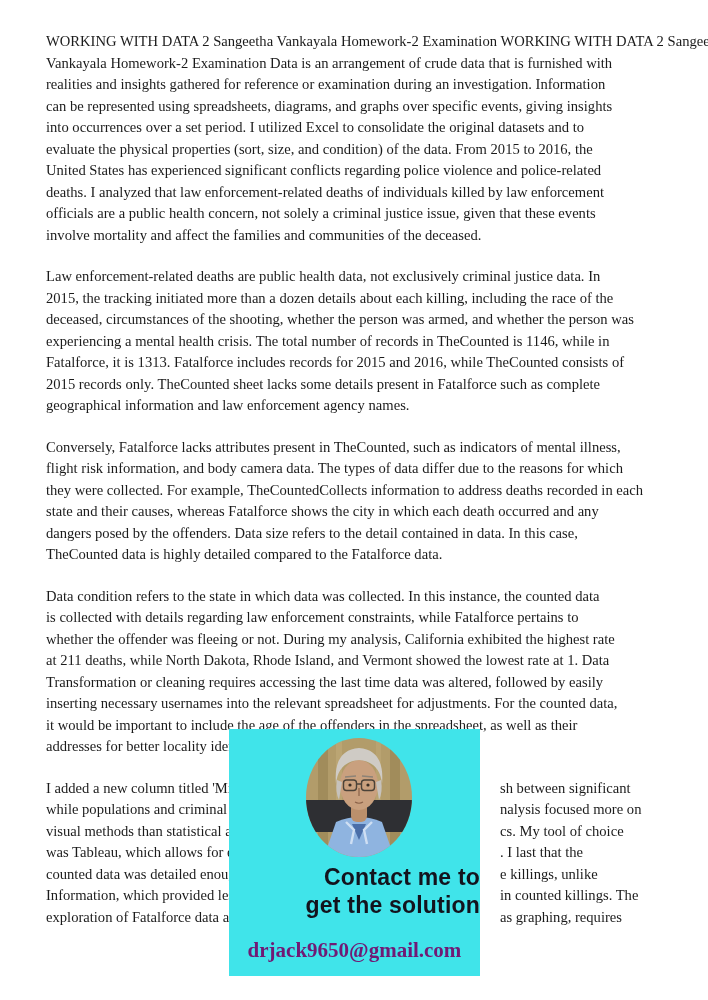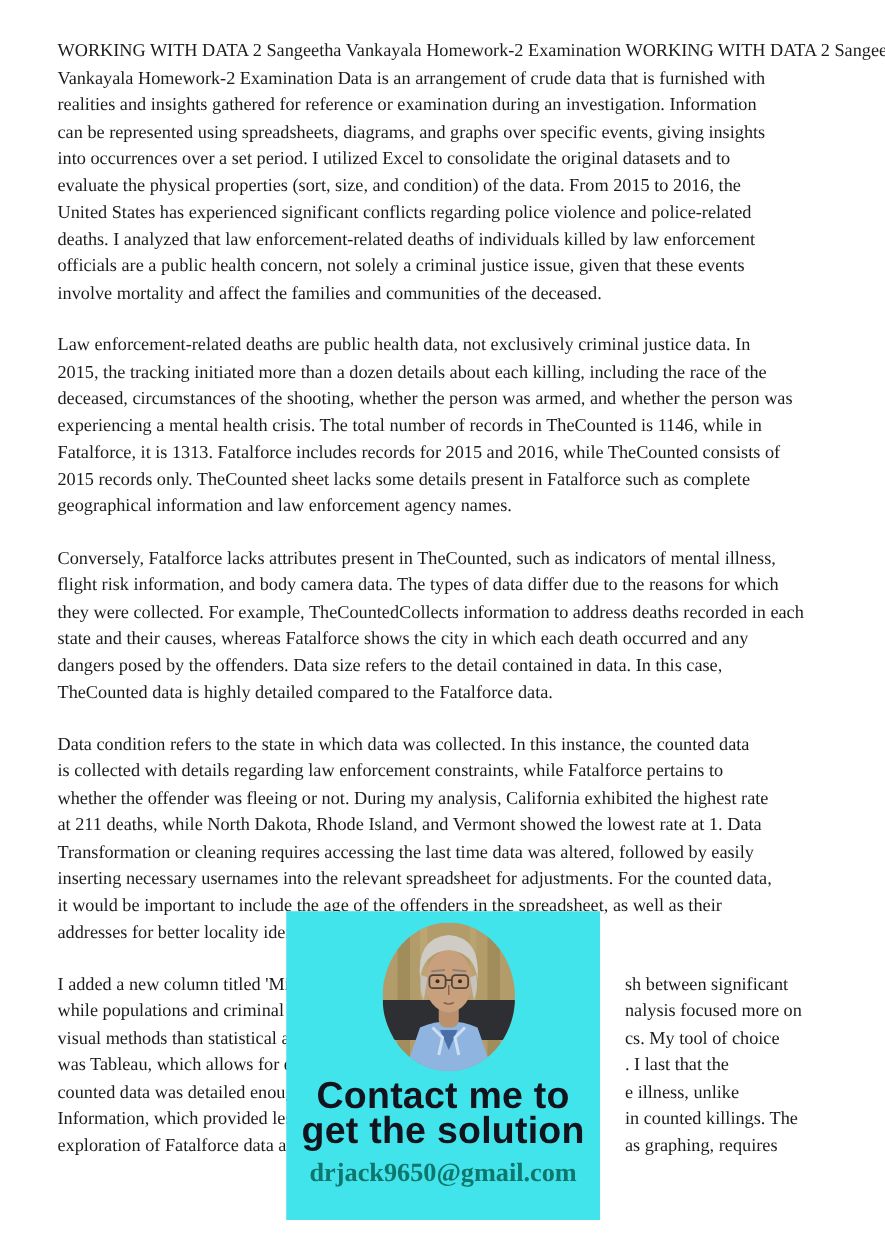--- a/index.html
+++ b/index.html
@@ -29,24 +29,24 @@
     z-index: 5;
   }
   .photo {
     position: absolute; left: 77px; top: 9px;
     width: 106px; height: 119px;
     border-radius: 50%;
     overflow: hidden;
   }
   .cta {
     position: absolute; top: 134px; left: 0; width: 100%;
-    text-align: center;
+    text-align: right;
     font-family: "Liberation Sans", sans-serif;
     font-weight: 700;
-    font-size: 30px; line-height: 28px;
+    font-size: 23px; line-height: 28px;
     color: #13131d;
     letter-spacing: 0.2px;
   }
   .email {
     position: absolute; top: 196px; left: 0; width: 100%;
     text-align: center;
     font-family: "Liberation Serif", serif;
     font-weight: 700;
     font-size: 21px; line-height: 27px;
     color: #000000;
@@ -112,21 +112,21 @@
     <div class="ln split">
       <span>visual methods than statistical a</span>
       <span class="frag-right">cs. My tool of choice</span>
     </div>
     <div class="ln split">
       <span>was Tableau, which allows for e</span>
       <span class="frag-right">. I last that the</span>
     </div>
     <div class="ln split">
       <span>counted data was detailed enoug</span>
-      <span class="frag-right">e illness, unlike</span>
+      <span class="frag-right">e killings, unlike</span>
     </div>
     <div class="ln split">
       <span>Information, which provided less</span>
       <span class="frag-right">in counted killings. The</span>
     </div>
     <div class="ln split">
       <span>exploration of Fatalforce data an</span>
       <span class="frag-right">as graphing, requires</span>
     </div>
   </div>
@@ -156,14 +156,14 @@
       <circle cx="44" cy="47" r="1.6" fill="#3a2e24"></circle>
       <circle cx="62" cy="47" r="1.6" fill="#3a2e24"></circle>
       <path d="M39 39 L50 38 M56 38 L67 39" stroke="#8d8377" stroke-width="1.6" fill="none"></path>
       <path d="M53 50 L53 58 M49 64 Q53 66.5 57 64" stroke="#8a6249" stroke-width="1.2" fill="none"></path>
     </svg>
   </div>
   <div class="cta" style="color: rgb(19, 19, 29);">
     <div>Contact me to</div>
     <div>get the solution</div>
   </div>
-  <div class="email" style="color: #0f766e;">drjack9650@gmail.com</div>
+  <div class="email" style="color: #701a75; margin-top: 12px;">drjack9650@gmail.com</div>
 </div>
 
 </body></html>

